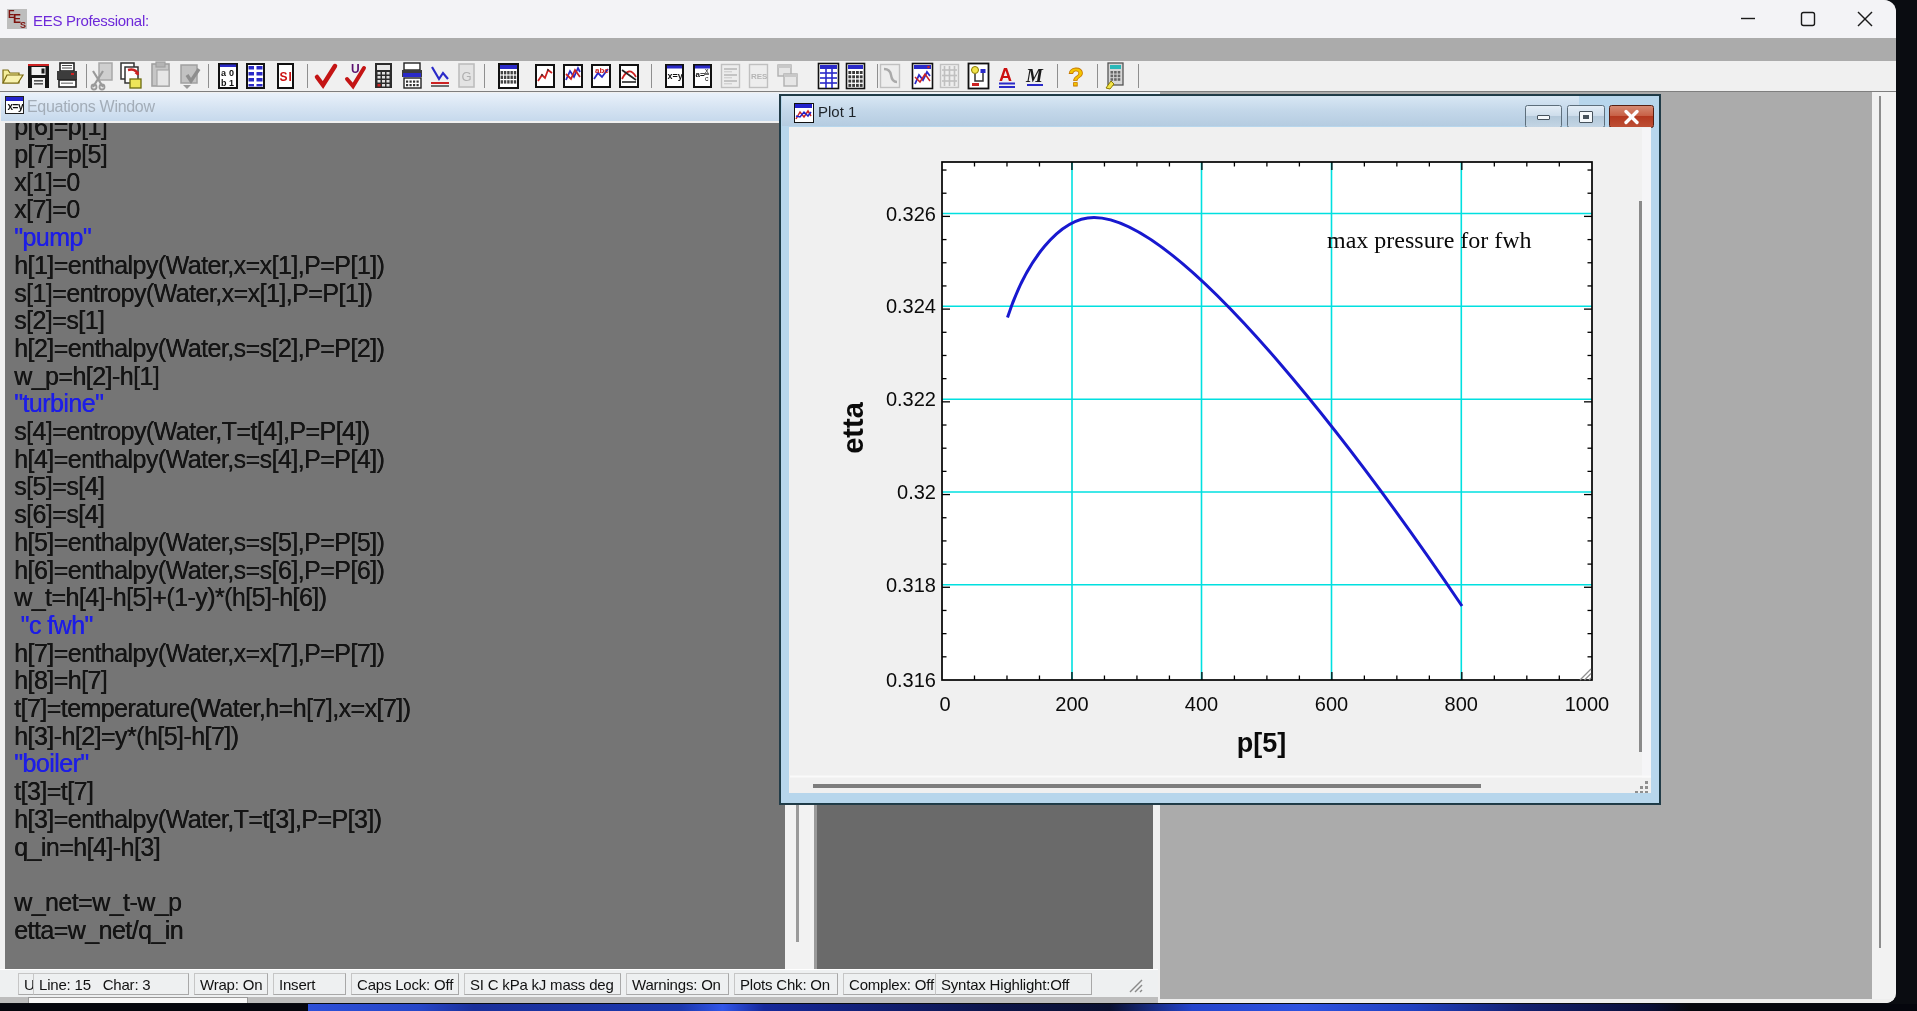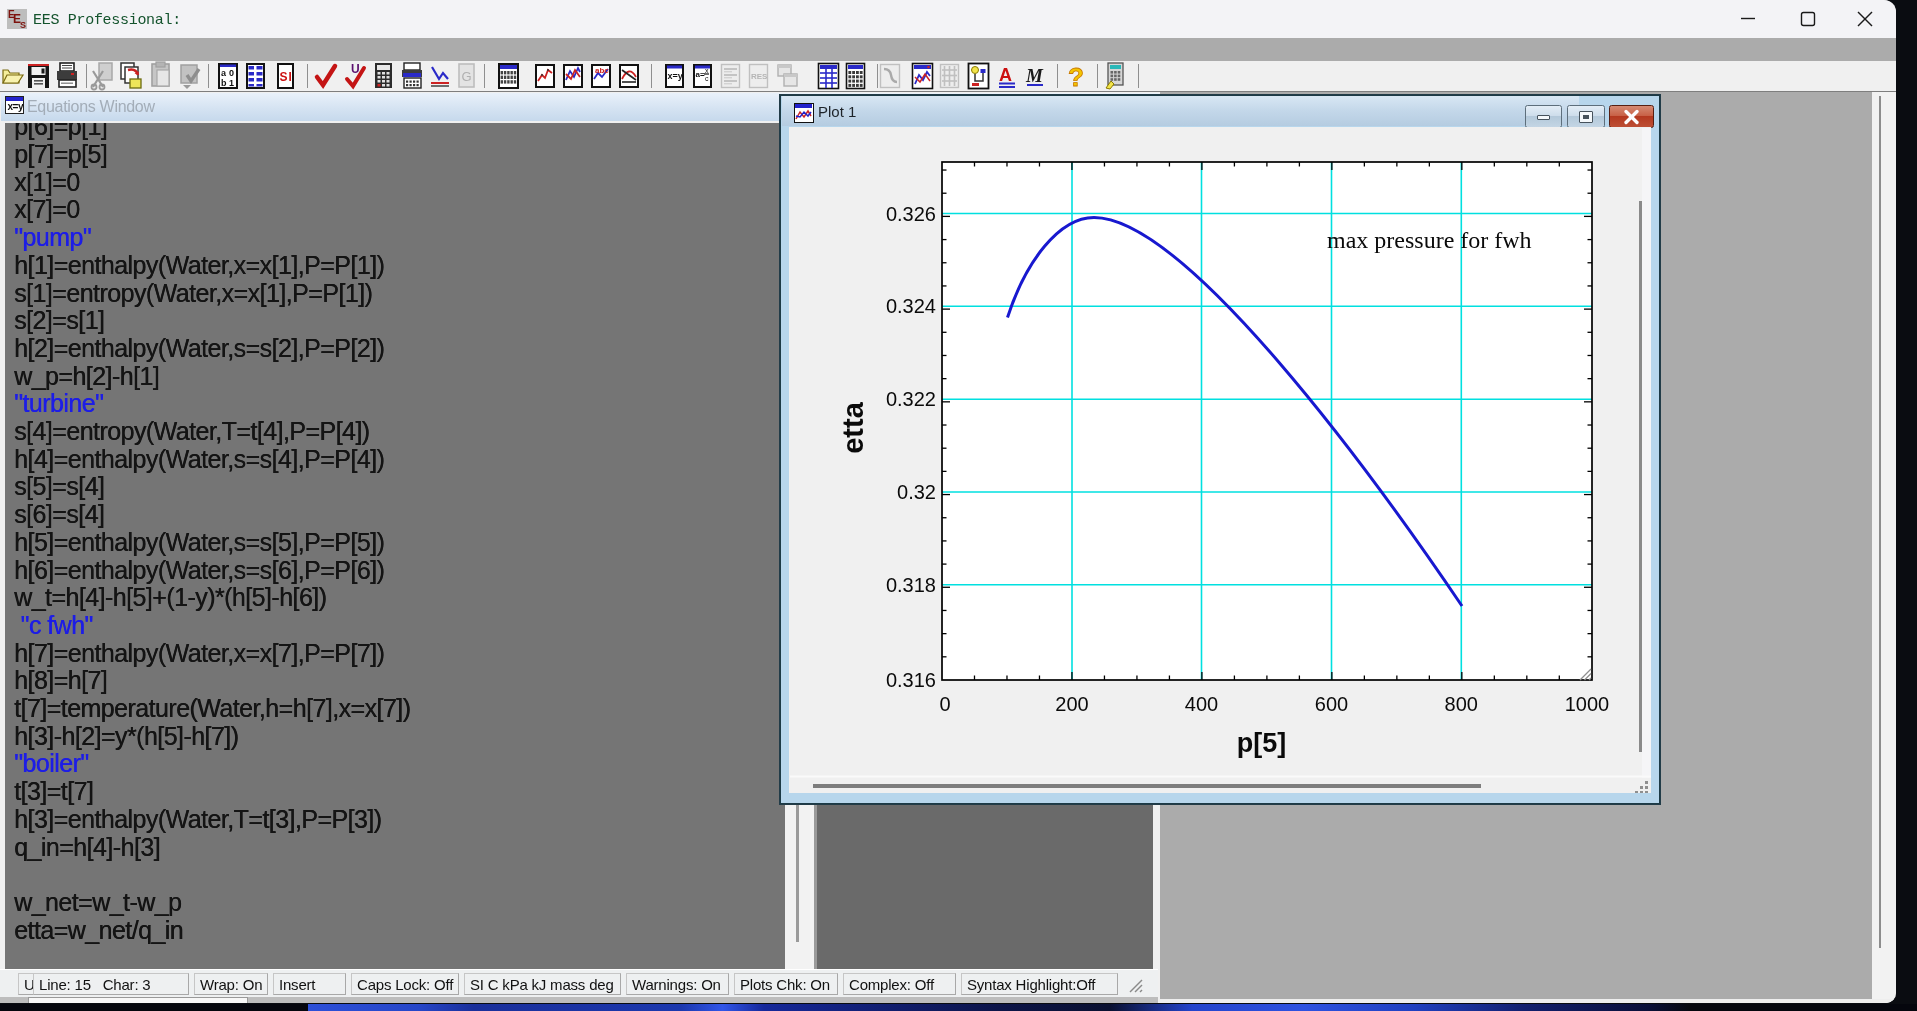--- a/index.html
+++ b/index.html
@@ -1,21 +1,21 @@
 <!DOCTYPE html>
 <html><head>
 <meta charset="utf-8">
 <style>
   html,body{margin:0;padding:0;width:1917px;height:1011px;overflow:hidden;background:#0a0c11;}
   *{box-sizing:border-box;}
   body{font-family:"Liberation Sans", sans-serif;}
   .abs{position:absolute;}
   #app{position:absolute;left:0;top:0;width:1896px;height:1003px;background:#ababab;border-radius:0 12px 10px 0;overflow:hidden;}
   #titlebar{position:absolute;left:0;top:0;width:100%;height:38px;background:#f3f3f6;}
-  #titlebar .ttext{position:absolute;left:33px;top:12px;font-size:15px;letter-spacing:-0.3px;color:#14532d;font-family:Liberation Mono, monospace;}
+  #titlebar .ttext{position:absolute;left:33px;top:12px;font-size:15px;letter-spacing:-0.3px;color:#6d28d9;}
   #menubar{position:absolute;left:0;top:38px;width:100%;height:23px;background:#fcfcfc;}
   #menubar span{position:absolute;top:4px;font-size:15px;letter-spacing:-0.3px;color:#1a1a1a;}
   #toolbar{position:absolute;left:0;top:61px;width:100%;height:31px;background:#f0f0f0;border-bottom:1px solid #7e7e7e;}
   .tsep{position:absolute;top:3px;width:1px;height:24px;background:#8f8f8f;}
   
   #eqwin{position:absolute;left:0;top:92px;width:1160px;height:912px;background:#f0f0f0;}
   #eqtitle{position:absolute;left:1px;top:1px;width:1158px;height:28px;background:linear-gradient(180deg,#e9f1fa 0%,#d5e3f2 55%,#c6d9ec 100%);}
   #eqtitle .wtext{position:absolute;left:26px;top:5px;font-size:16px;letter-spacing:-0.3px;color:#a3adb8;}
   #eqtext{position:absolute;left:5px;top:31px;width:780px;height:877px;background:#757575;overflow:hidden;}
   #eqtext pre{margin:0;position:absolute;left:9px;top:-9.7px;font-family:"Liberation Sans",sans-serif;font-size:25px;line-height:27.7px;color:#141414;letter-spacing:-0.55px;text-shadow:0.4px 0 0 currentColor;}
@@ -402,21 +402,21 @@
         </div>
       <div class="seg" style="left:626px;width:103px;">
           <span>Warnings: On</span>
         </div>
       <div class="seg" style="left:734px;width:104px;">
           <span>Plots Chk: On</span>
         </div>
       <div class="seg" style="left:843px;width:113px;padding-left:42px;">
           <span>Complex: Off</span>
         </div>
-      <div class="seg" style="left:961px;width:157px;">
+      <div class="seg" style="left:935px;width:157px;">
           <span>Syntax Highlight:Off</span>
         </div>
       <svg class="abs" style="left:1128px;top:8px;" width="16" height="16">
           <g stroke="#8a8a8a" stroke-width="1.5">
             <line x1="14" y1="2" x2="2" y2="14"></line>
             <line x1="14" y1="7" x2="7" y2="14"></line>
             <line x1="14" y1="12" x2="12" y2="14"></line>
           </g>
         </svg>
     </div>

